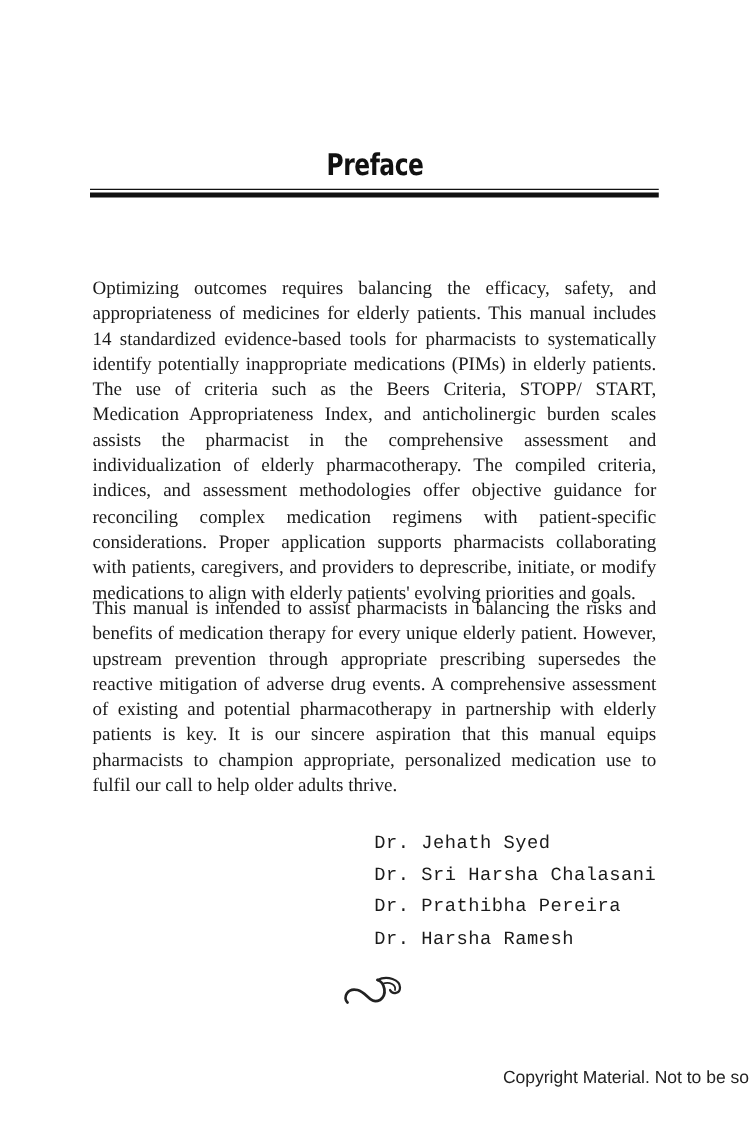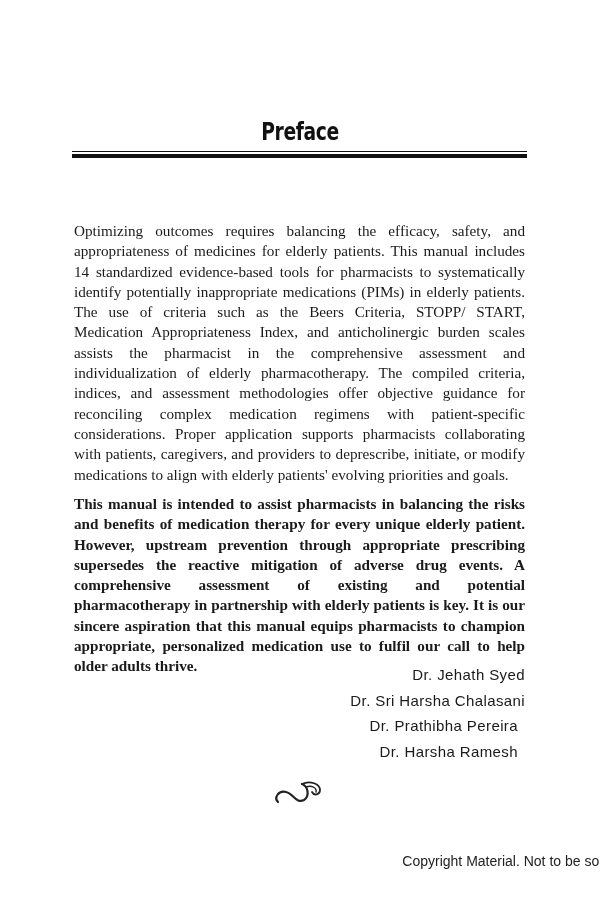--- a/index.html
+++ b/index.html
@@ -14,24 +14,24 @@
   }
   .rule-thin { position: absolute; left: 72px; width: 455px; top: 151px; height: 1px; background: #111; }
   .rule-thick { position: absolute; left: 72px; width: 455px; top: 154px; height: 4px; background: #111; }
   .body-text {
     position: absolute; left: 74px; width: 451px;
     font-family: "Liberation Serif", serif;
     font-size: 15.2px; line-height: 20.3px; color: #1a1a1a;
     text-align: justify; margin: 0;
   }
   .p1 { top: 221px; }
-  .p2 { top: 494px; font-weight: bold; }
+  .p2 { top: 477px; }
   .signatures {
-    position: absolute; right: 75px; top: 662px; text-align: right;
-    font-family: Liberation Sans, sans-serif; font-size: 15px; color: #1a1a1a;
+    position: absolute; right: 75px; top: 662px; 
+    font-family: Liberation Mono, monospace; font-size: 15px; color: #1a1a1a;
     letter-spacing: 0.4px;
   }
   .sig { height: 25.5px; line-height: 25.5px; }
   .sig.s4 { margin-right: 7px; }
   .sig.s3 { margin-right: 7px; }
   .ornament { position: absolute; left: 272px; top: 778px; width: 56px; height: 30px; }
   .footer {
     position: absolute; left: 0; width: 600px; top: 853px; text-align: right;
     font-family: "Liberation Sans", sans-serif; font-size: 14px; color: #222; padding-left: 14px;
   }

